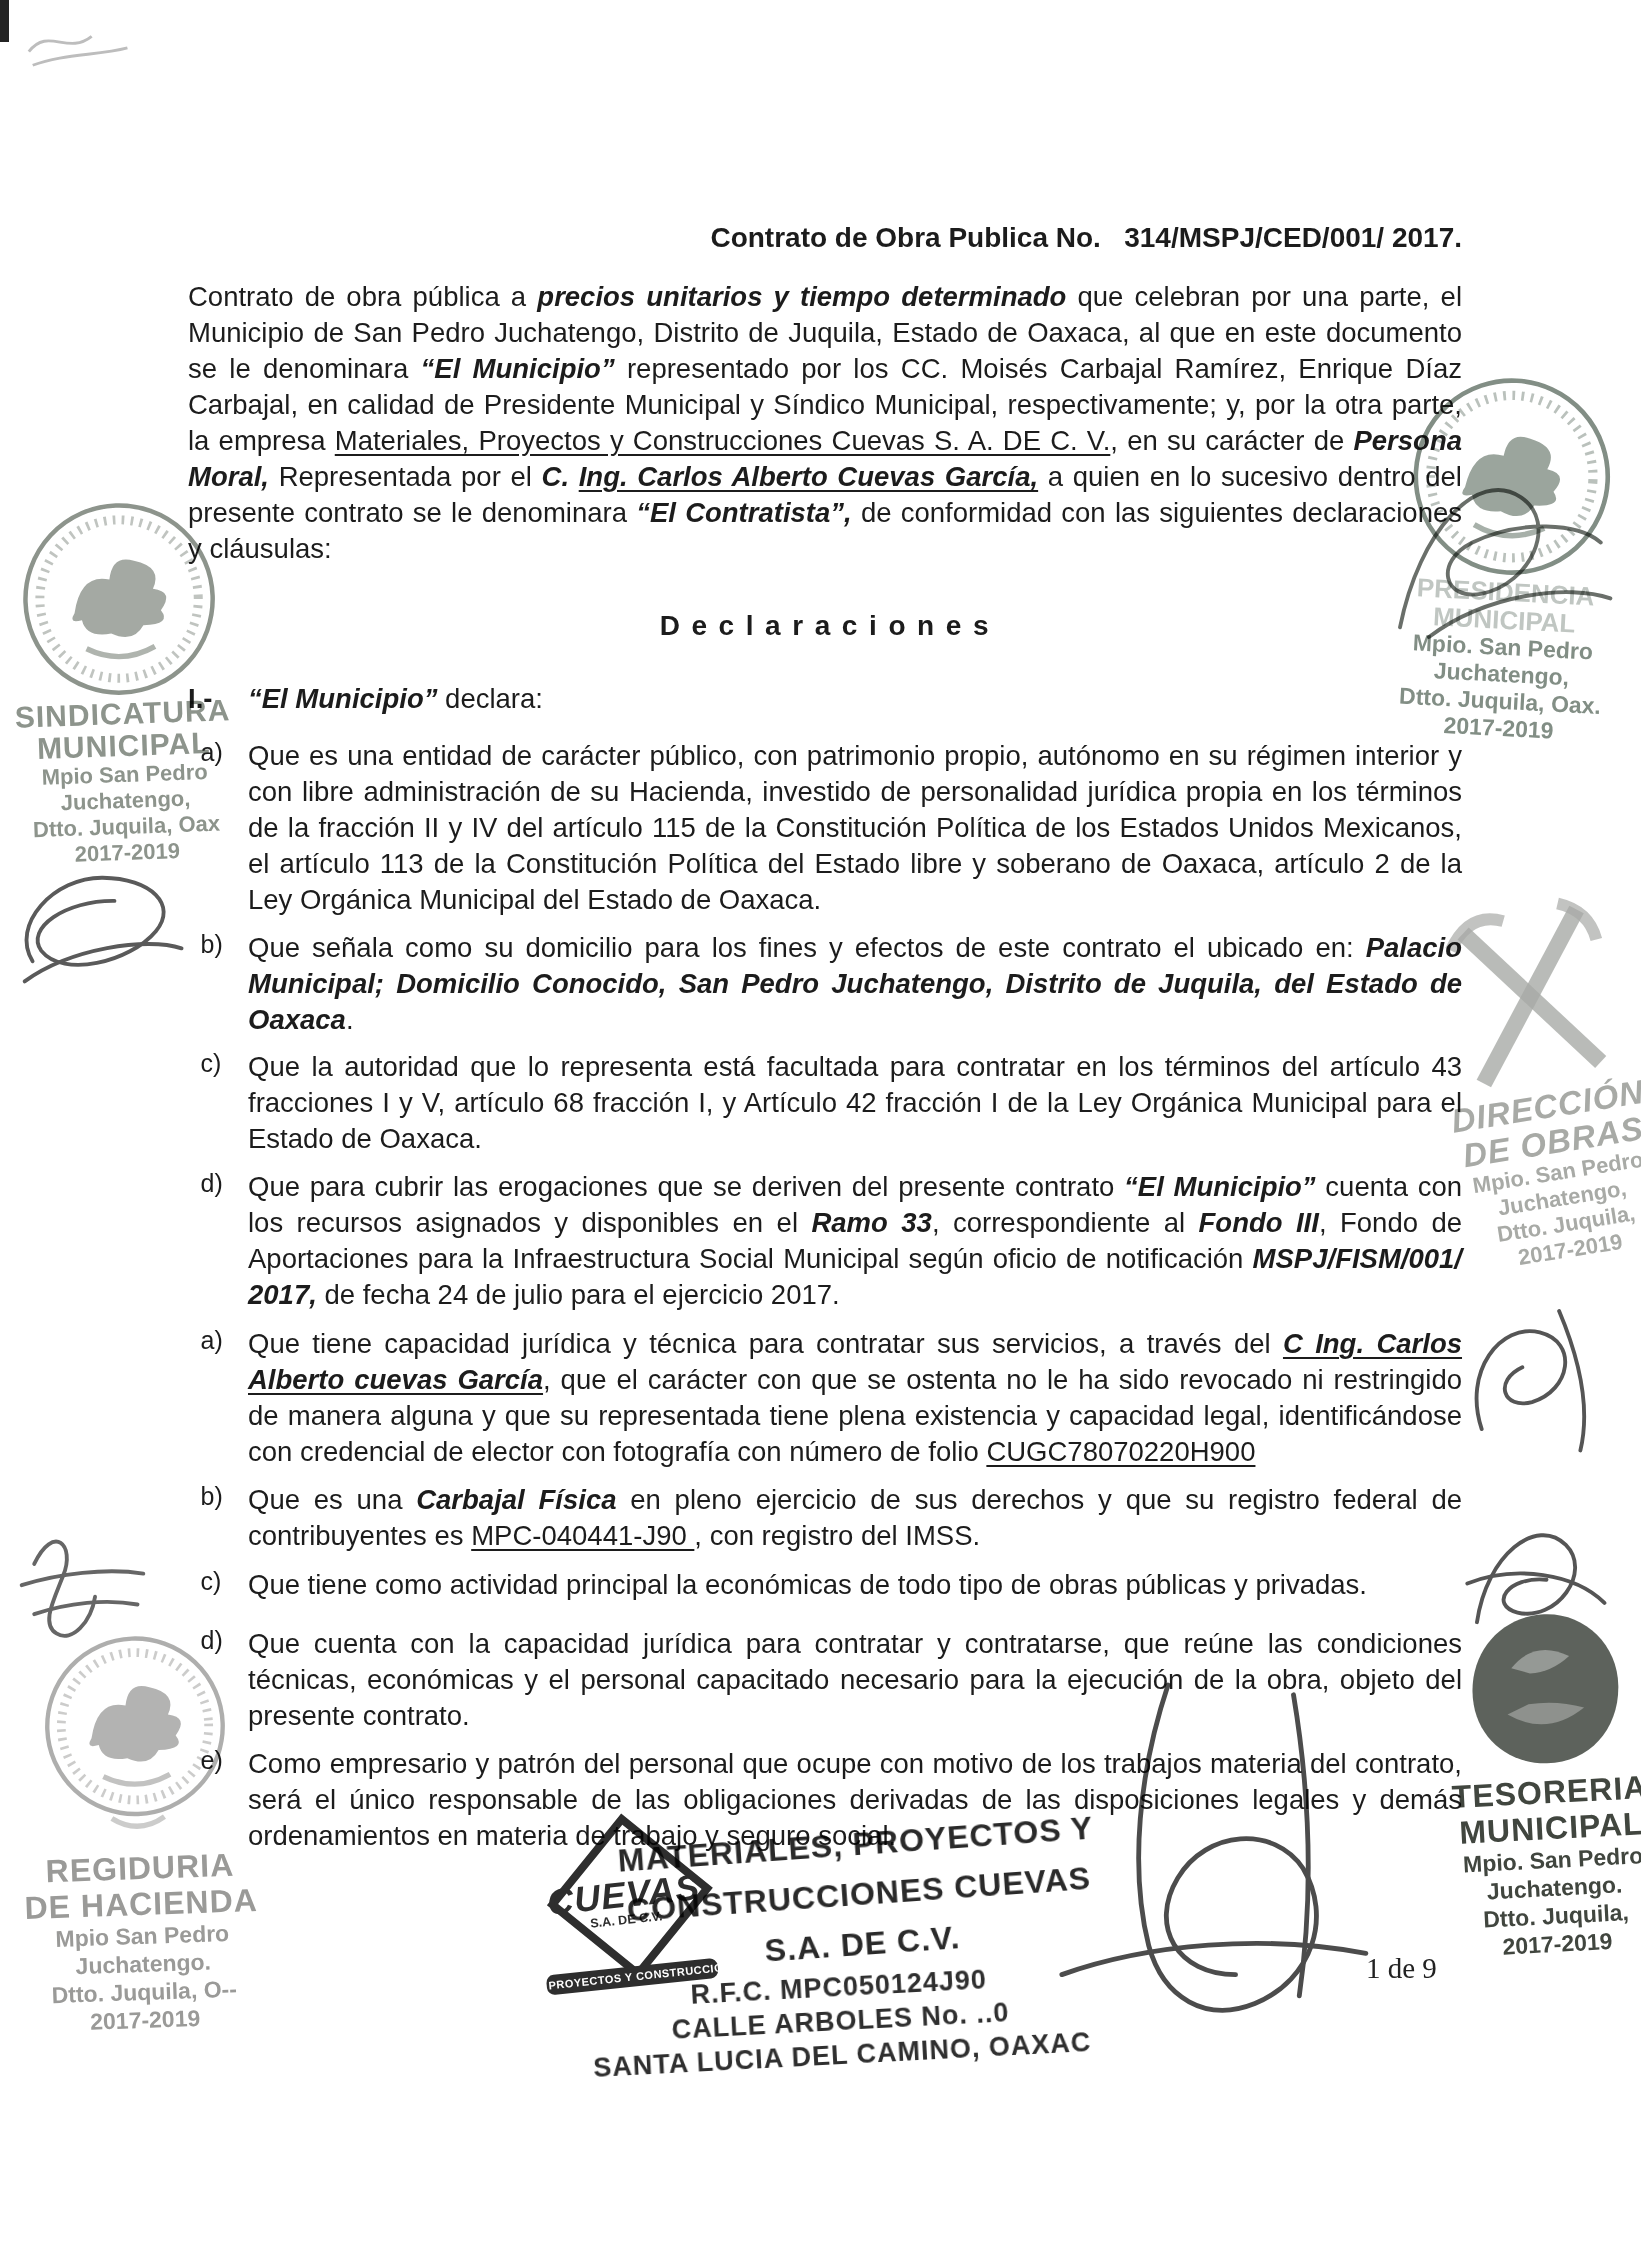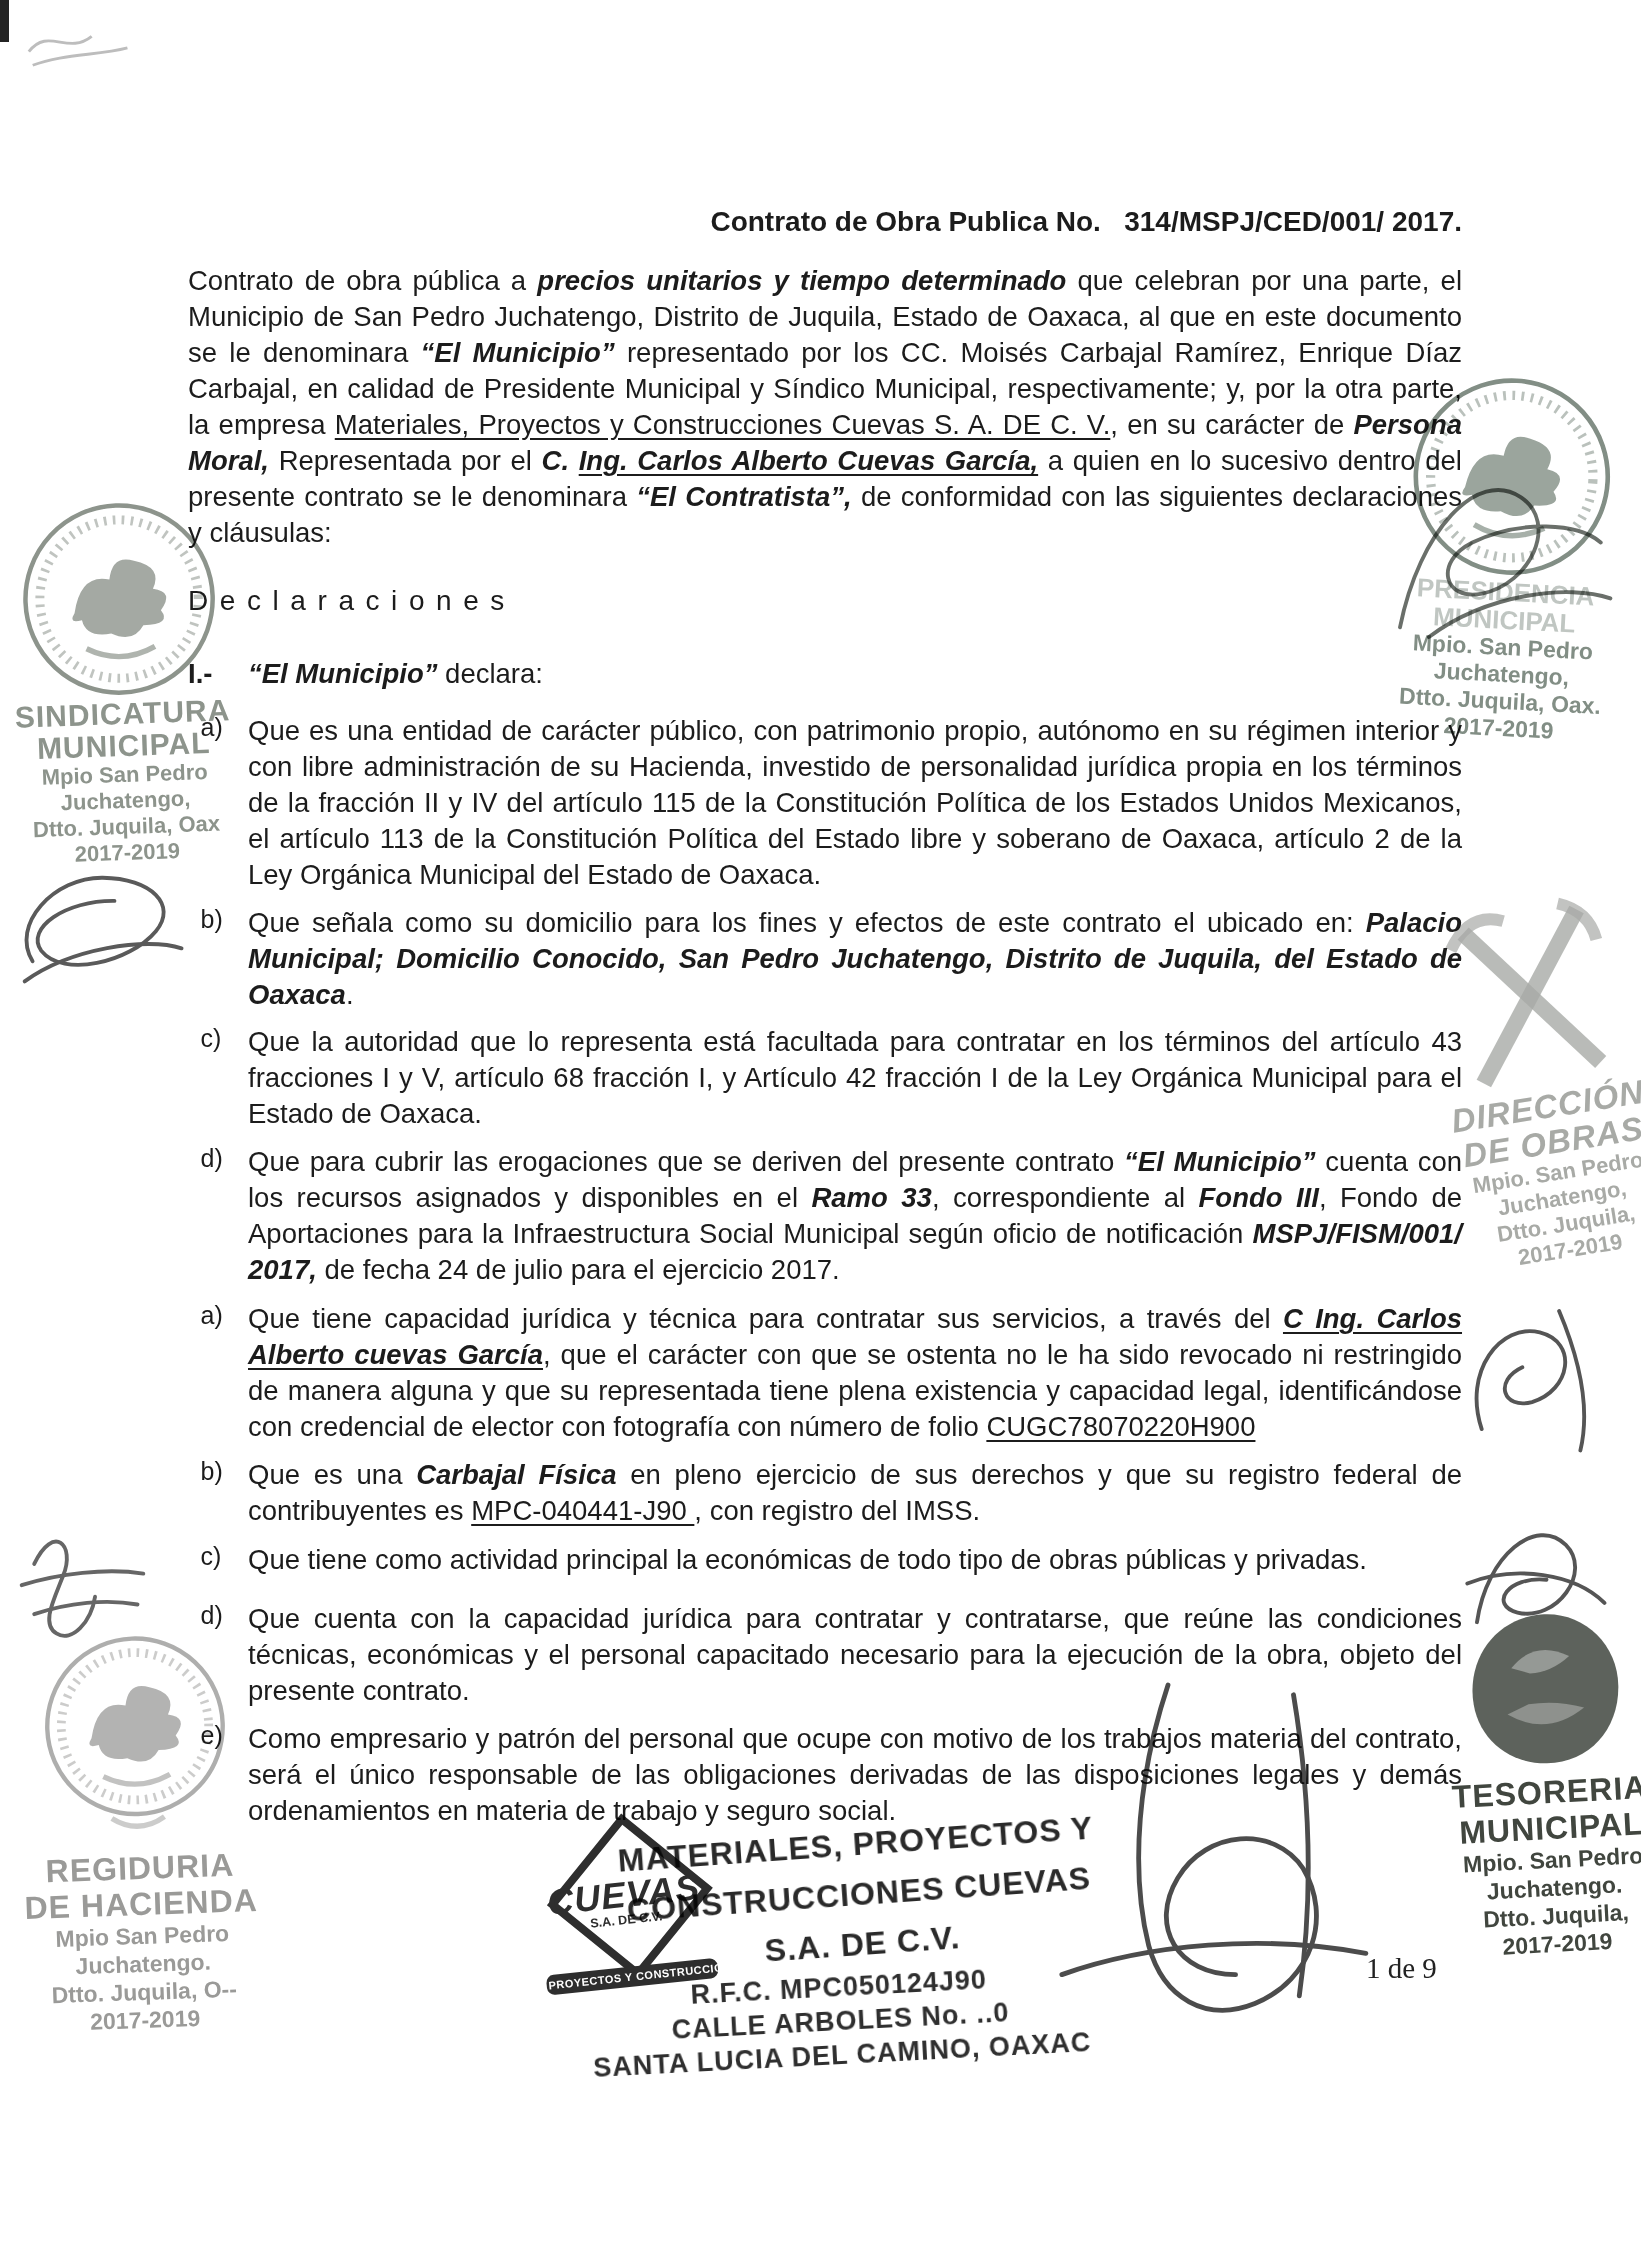--- a/index.html
+++ b/index.html
@@ -1,22 +1,22 @@
 <!DOCTYPE html>
 <html><head>
 <meta charset="utf-8">
 <style>
   html,body{margin:0;padding:0;background:#e8e8e8;}
   .page{position:relative;width:1641px;height:2257px;background:#ffffff;overflow:hidden;
         font-family:"Liberation Sans", sans-serif;color:#1c1c1c;}
-  .content{position:absolute;left:188px;top:0;width:1274px;}
+  .content{position:absolute;left:188px;top:16px;width:1274px;}
   .title{margin-top:206px;text-align:right;font-weight:bold;font-size:28px;white-space:pre-wrap;}
   .para{font-size:27.5px;line-height:36px;text-align:justify;}
   .intro{margin-top:25px;}
-  .decl{margin-top:34px;text-align:left;font-weight:normal;font-size:28px;letter-spacing:1.9px;}
+  .decl{margin-top:43px;text-align:center;font-weight:bold;font-size:28px;letter-spacing:1.9px;}
   .sec{display:flex;font-size:27.5px;line-height:36px;}
   .sec .lbl{width:60px;font-weight:bold;flex:none;}
   .item{display:flex;}
   .item .lbl{width:60px;flex:none;font-size:25px;padding-left:12.6px;box-sizing:border-box;}
   .item .txt{flex:1;}
   .mt-sec1{margin-top:39px;}
   .mt-sec2{margin-top:15.4px;}
   .mt-22{margin-top:21px;} .mt-12{margin-top:11.6px;} .mt-14{margin-top:13.5px;} .mt-24{margin-top:23px;}
   .r-b{font-weight:bold;font-style:italic;} .r-u{text-decoration:underline;text-underline-offset:3.9px;}
 

